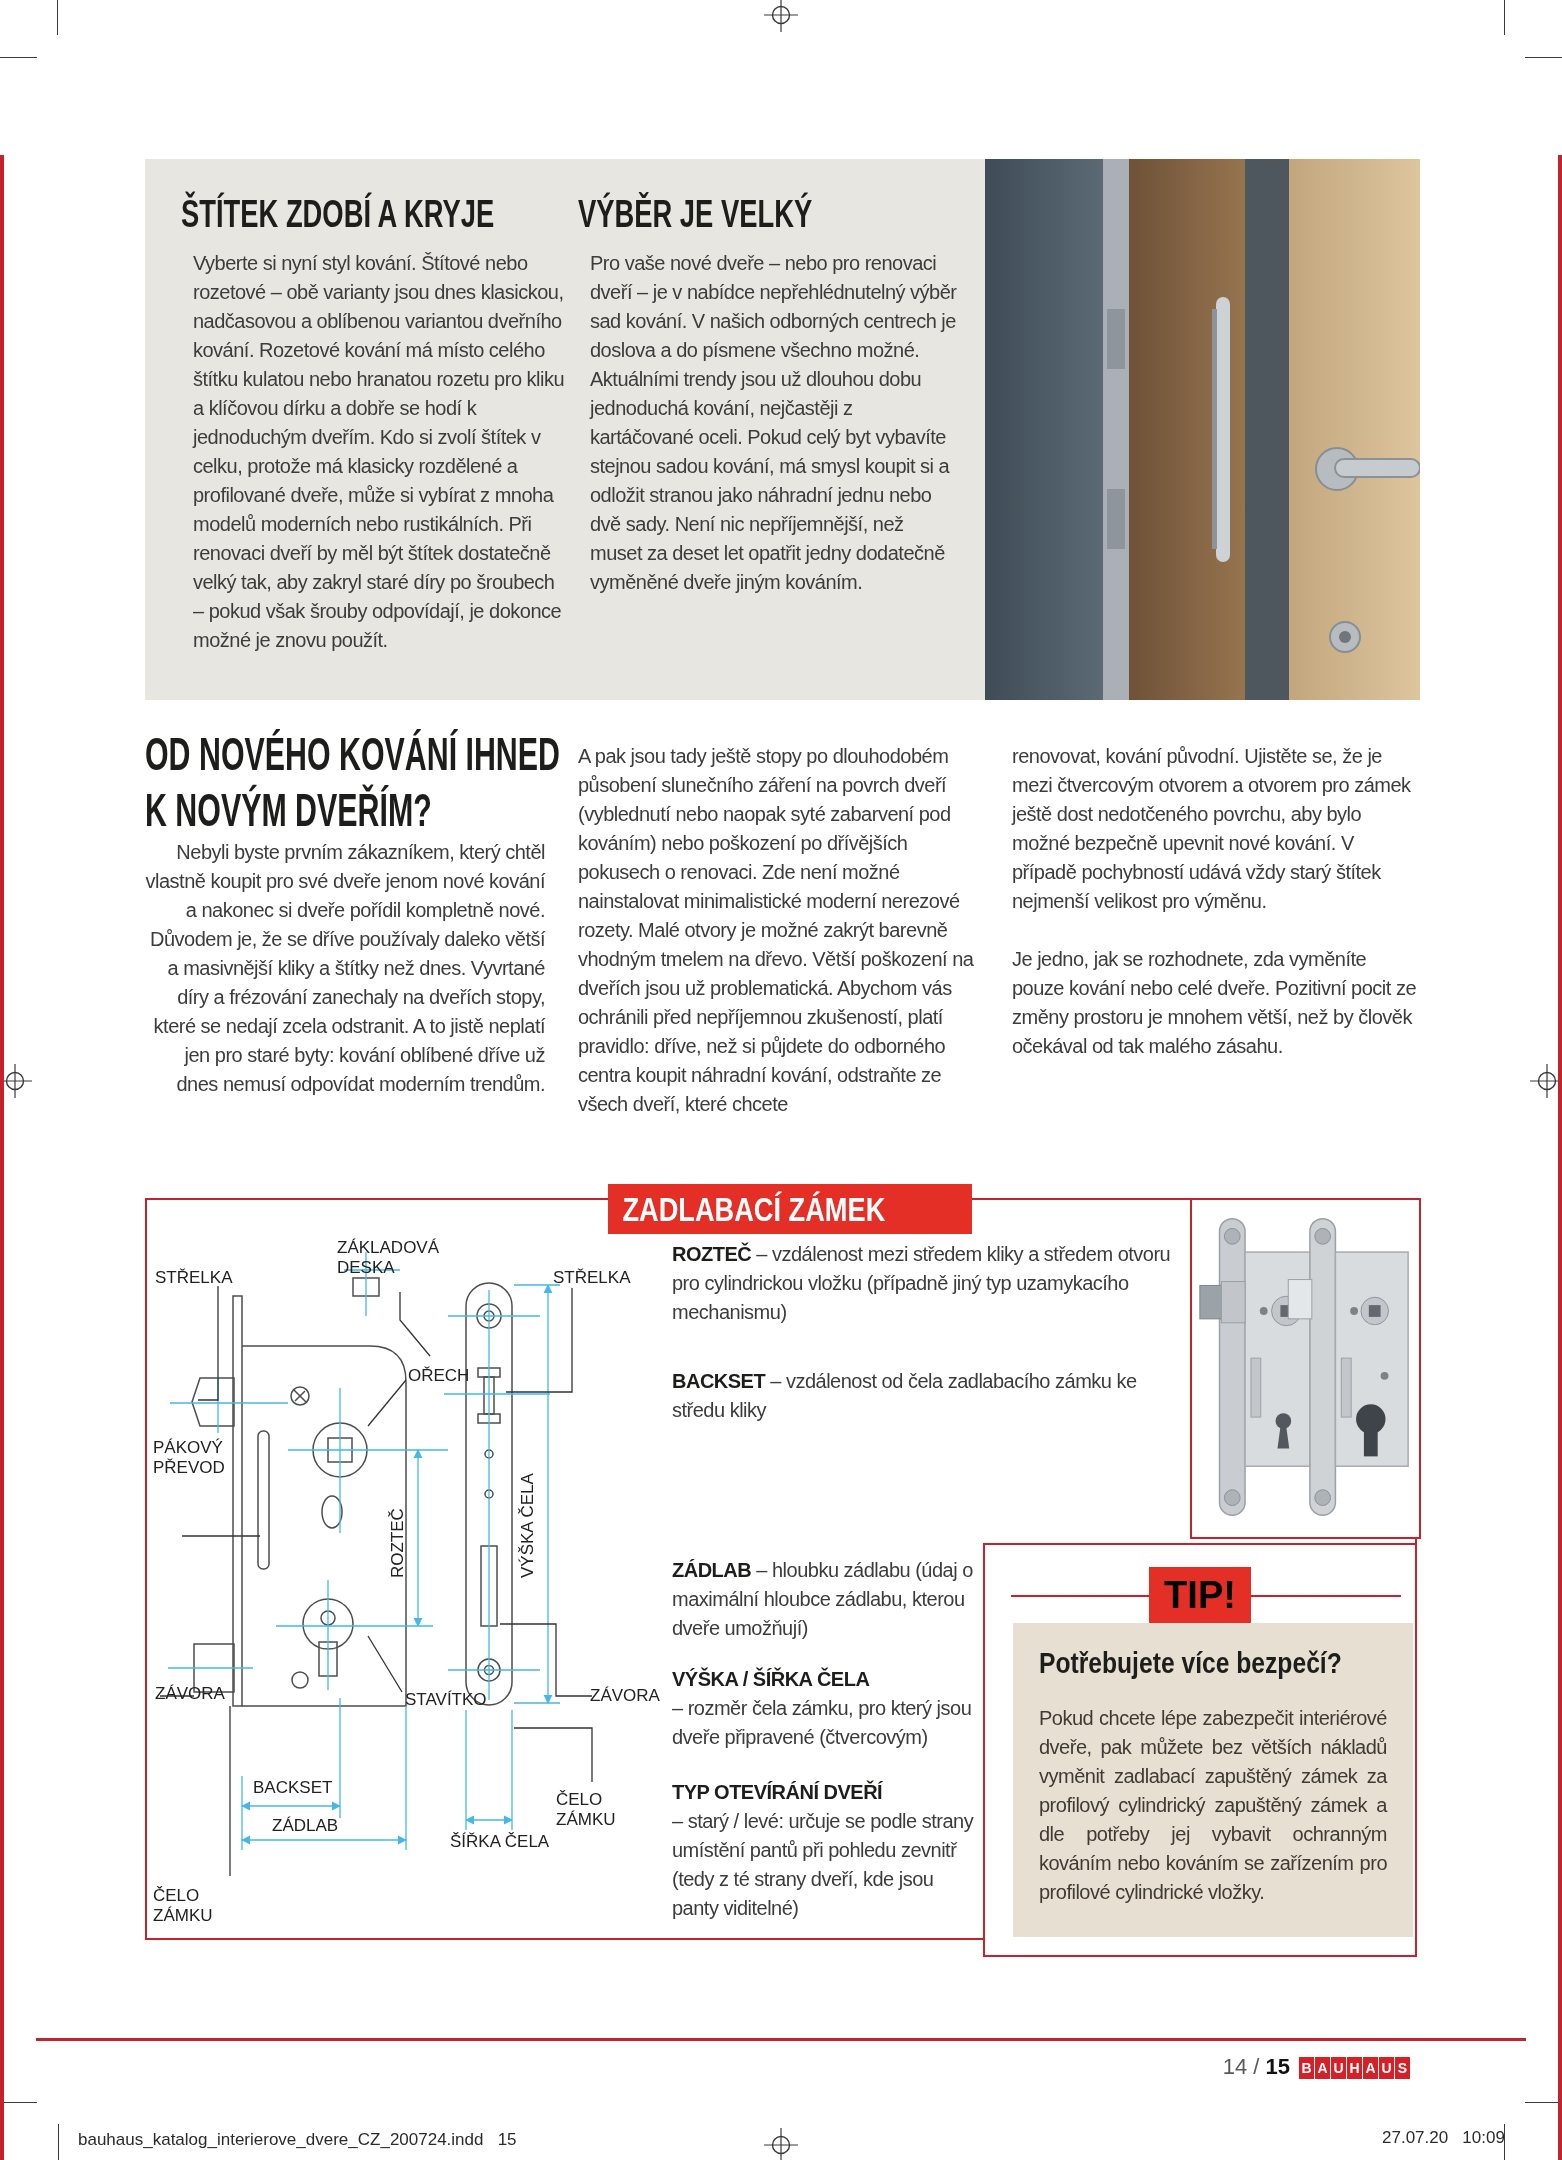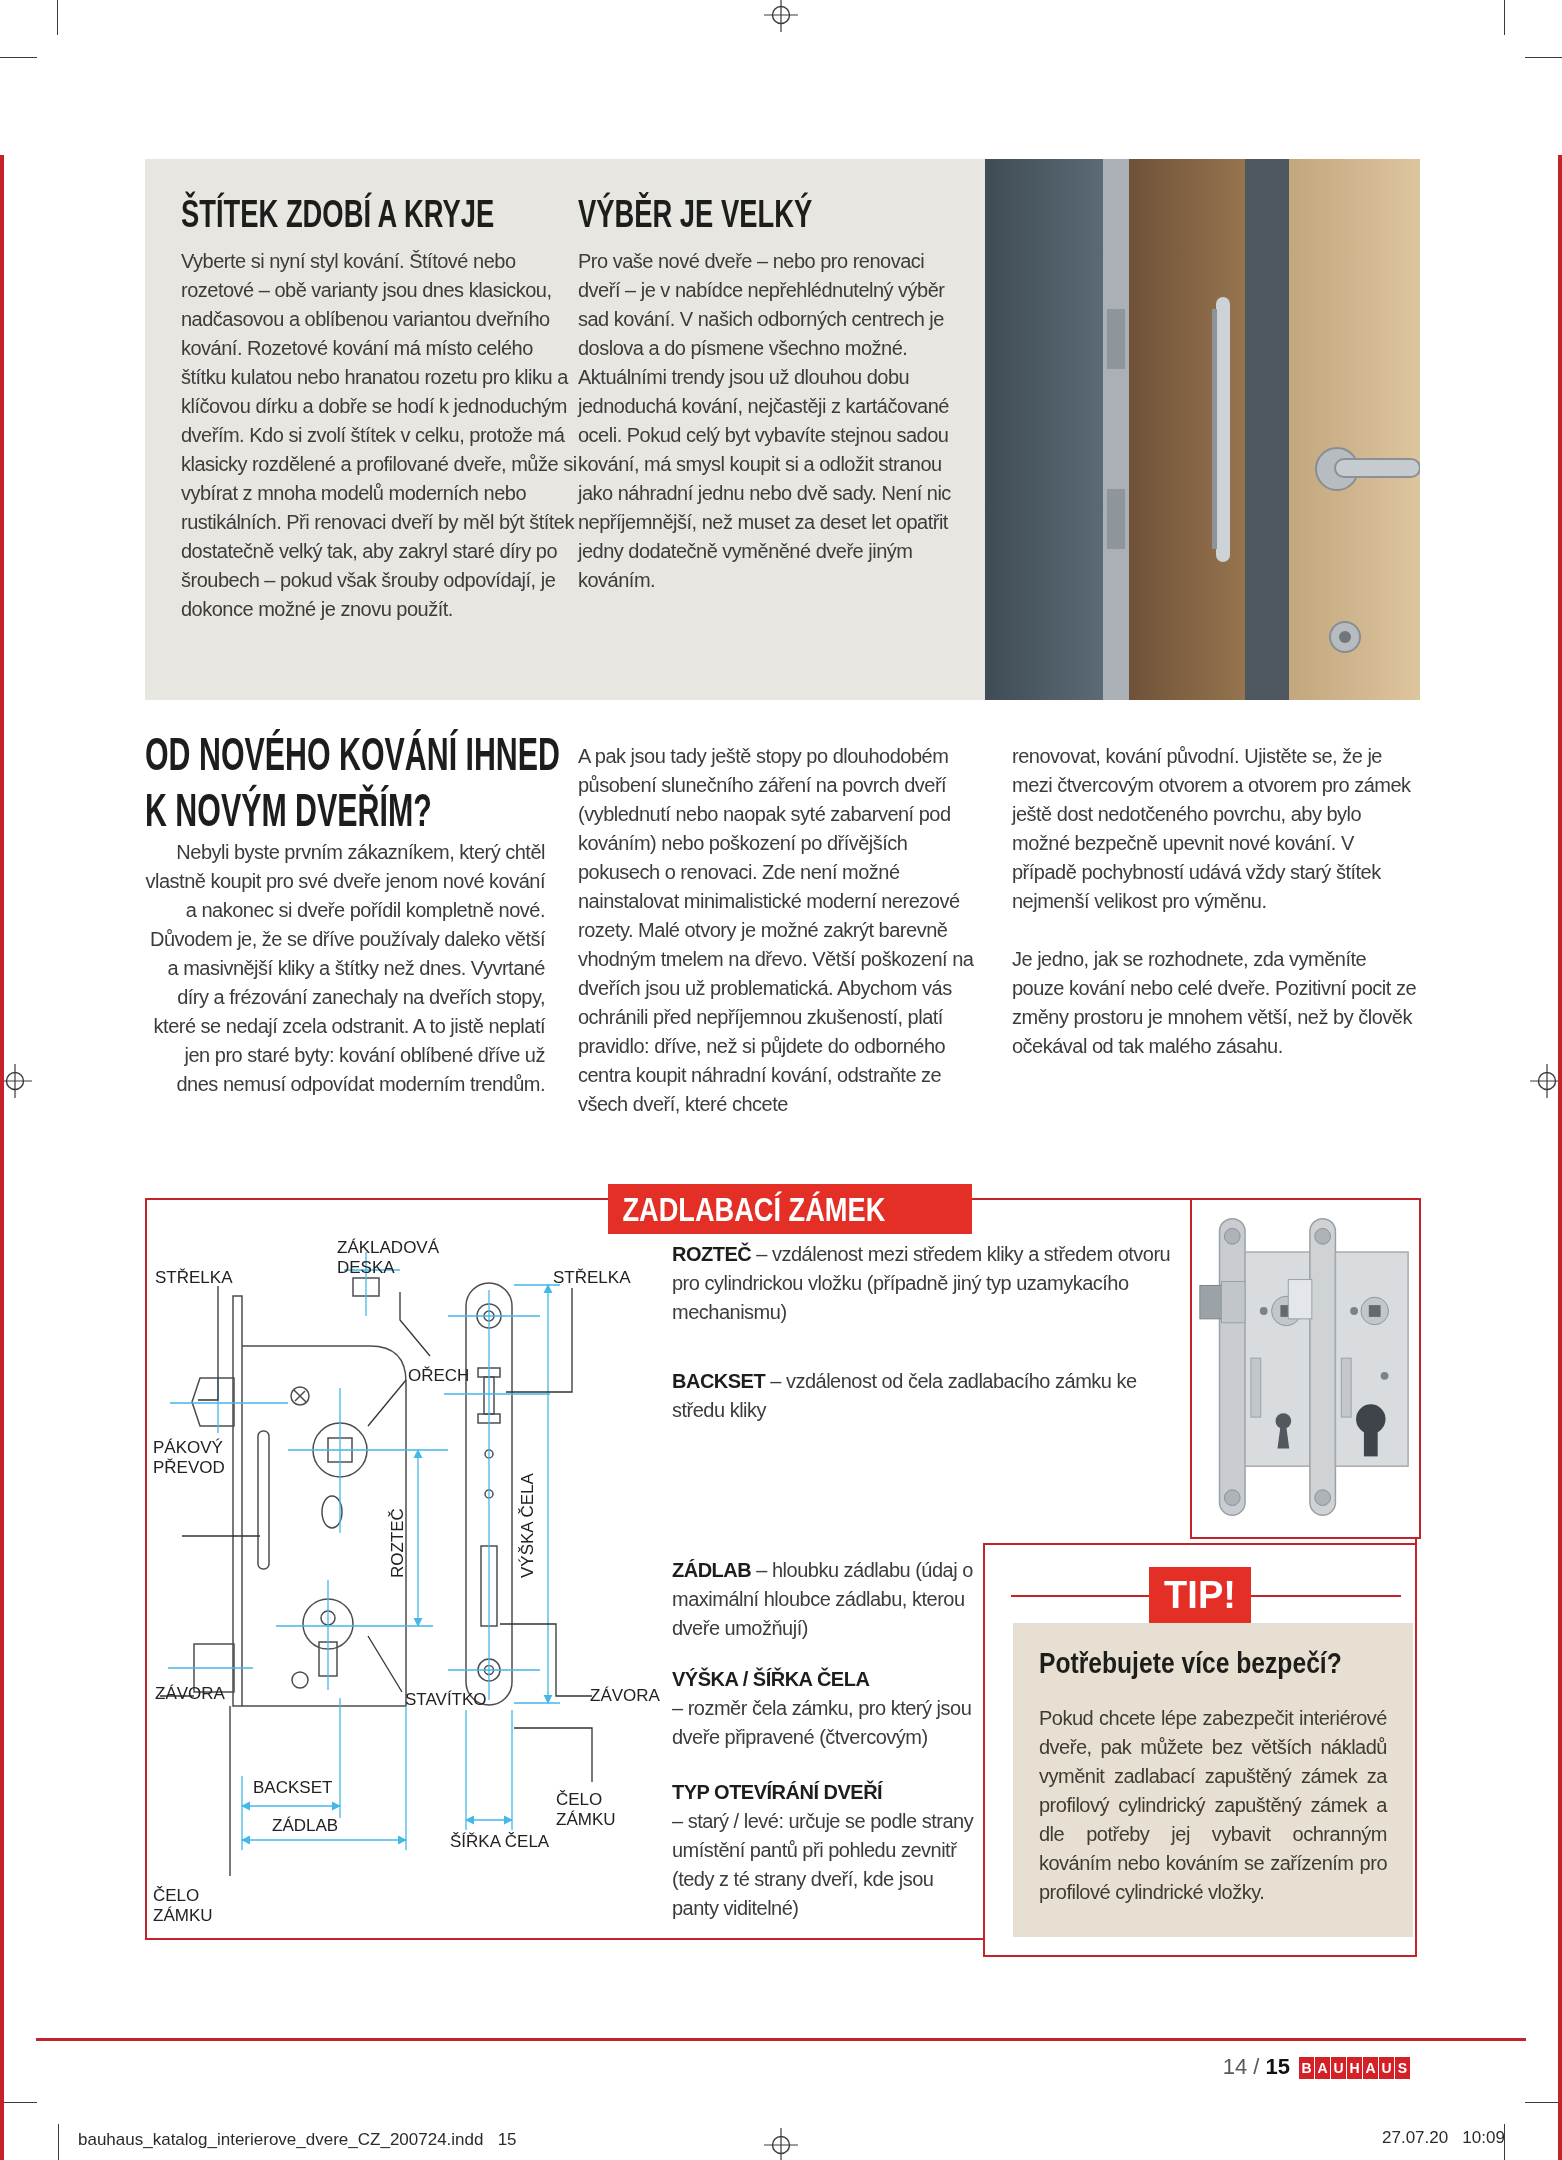--- a/index.html
+++ b/index.html
@@ -8,21 +8,21 @@
   
   .cropline{position:absolute;background:#3a3a3a;}
   .redbar{position:absolute;width:4px;background:#c5232b;}
   .regmark{position:absolute;}
   
   .beige-box{position:absolute;left:145px;top:159px;width:840px;height:541px;background:#e8e6e1;}
   .beige-box .col{position:absolute;top:34px;}
   .h-display{font-weight:bold;color:#1d1d1b;transform:scaleX(.72);transform-origin:0 0;
              white-space:nowrap;letter-spacing:0;line-height:1.15;margin:0 0 10px 0;}
   .beige-box h2{font-size:38px;}
-  .bodytxt{font-size:20px;line-height:29px;letter-spacing:-0.5px;color:#3c3c3c;margin:0;}
+  .bodytxt{font-size:20px;line-height:29px;letter-spacing:-0.5px;color:#3c3c3c;margin:12px;}
   .photo{position:absolute;left:985px;top:159px;width:435px;height:541px;}
   
   .mid-head{position:absolute;left:145px;top:726px;font-size:46px;line-height:56px;}
   .mid-head span{display:block;}
   .midcol{position:absolute;width:404px;}
   .midcol p{margin:0 0 29px 0;}
   
   .lock-box{position:absolute;left:145px;top:1198px;width:1268px;height:738px;border:2px solid #c5232b;background:#fff;}
   .banner{position:absolute;left:608px;top:1184px;width:364px;height:50px;background:#e42f27;z-index:3;}
   .banner span{display:inline-block;color:#fff;font-weight:bold;font-size:34px;line-height:50px;
@@ -37,21 +37,21 @@
   .lock-text-narrow{position:absolute;left:672px;top:1556px;width:310px;}
   .lock-text-wide p,.lock-text-narrow p{margin:0 0 22px 0;}
   .lock-text-wide p{margin-bottom:40px;}
   .term b{color:#1d1d1b;}
   .term-block b{display:block;color:#1d1d1b;}
   
   .tipbox{position:absolute;left:983px;top:1543px;width:430px;height:410px;border:2px solid #c5232b;
           background:#fff;z-index:4;}
   .tiprule{position:absolute;left:26px;right:14px;top:50px;height:2px;background:#c5232b;}
   .tiplabel{position:absolute;left:50%;transform:translateX(-50%);top:22px;width:102px;height:56px;
-            background:#e42f27;color:#ffffff;font-weight:bold;font-size:38px;text-align:center;
+            background:#e42f27;color:#000000;font-weight:bold;font-size:38px;text-align:center;
             line-height:56px;z-index:2;}
   .tipinner{position:absolute;left:28px;top:78px;width:400px;height:314px;background:#e7e0d2;box-sizing:border-box;
             padding:24px 26px;}
   .tipinner h3{font-size:29px;margin:0 0 24px 0;transform:scaleX(.85);}
   .tipinner p{font-size:20px;line-height:29px;letter-spacing:-0.5px;text-align:justify;margin:0;color:#3f3a33;}
   
   .footrule{position:absolute;left:36px;top:2038px;width:1490px;height:3px;background:#c5232b;}
   .pageinfo{position:absolute;left:1120px;top:2054px;width:170px;text-align:right;font-size:22px;color:#5a5a5a;}
   .pageinfo b{color:#111;}
   .logo{position:absolute;left:1299px;top:2057px;display:flex;gap:1px;}

